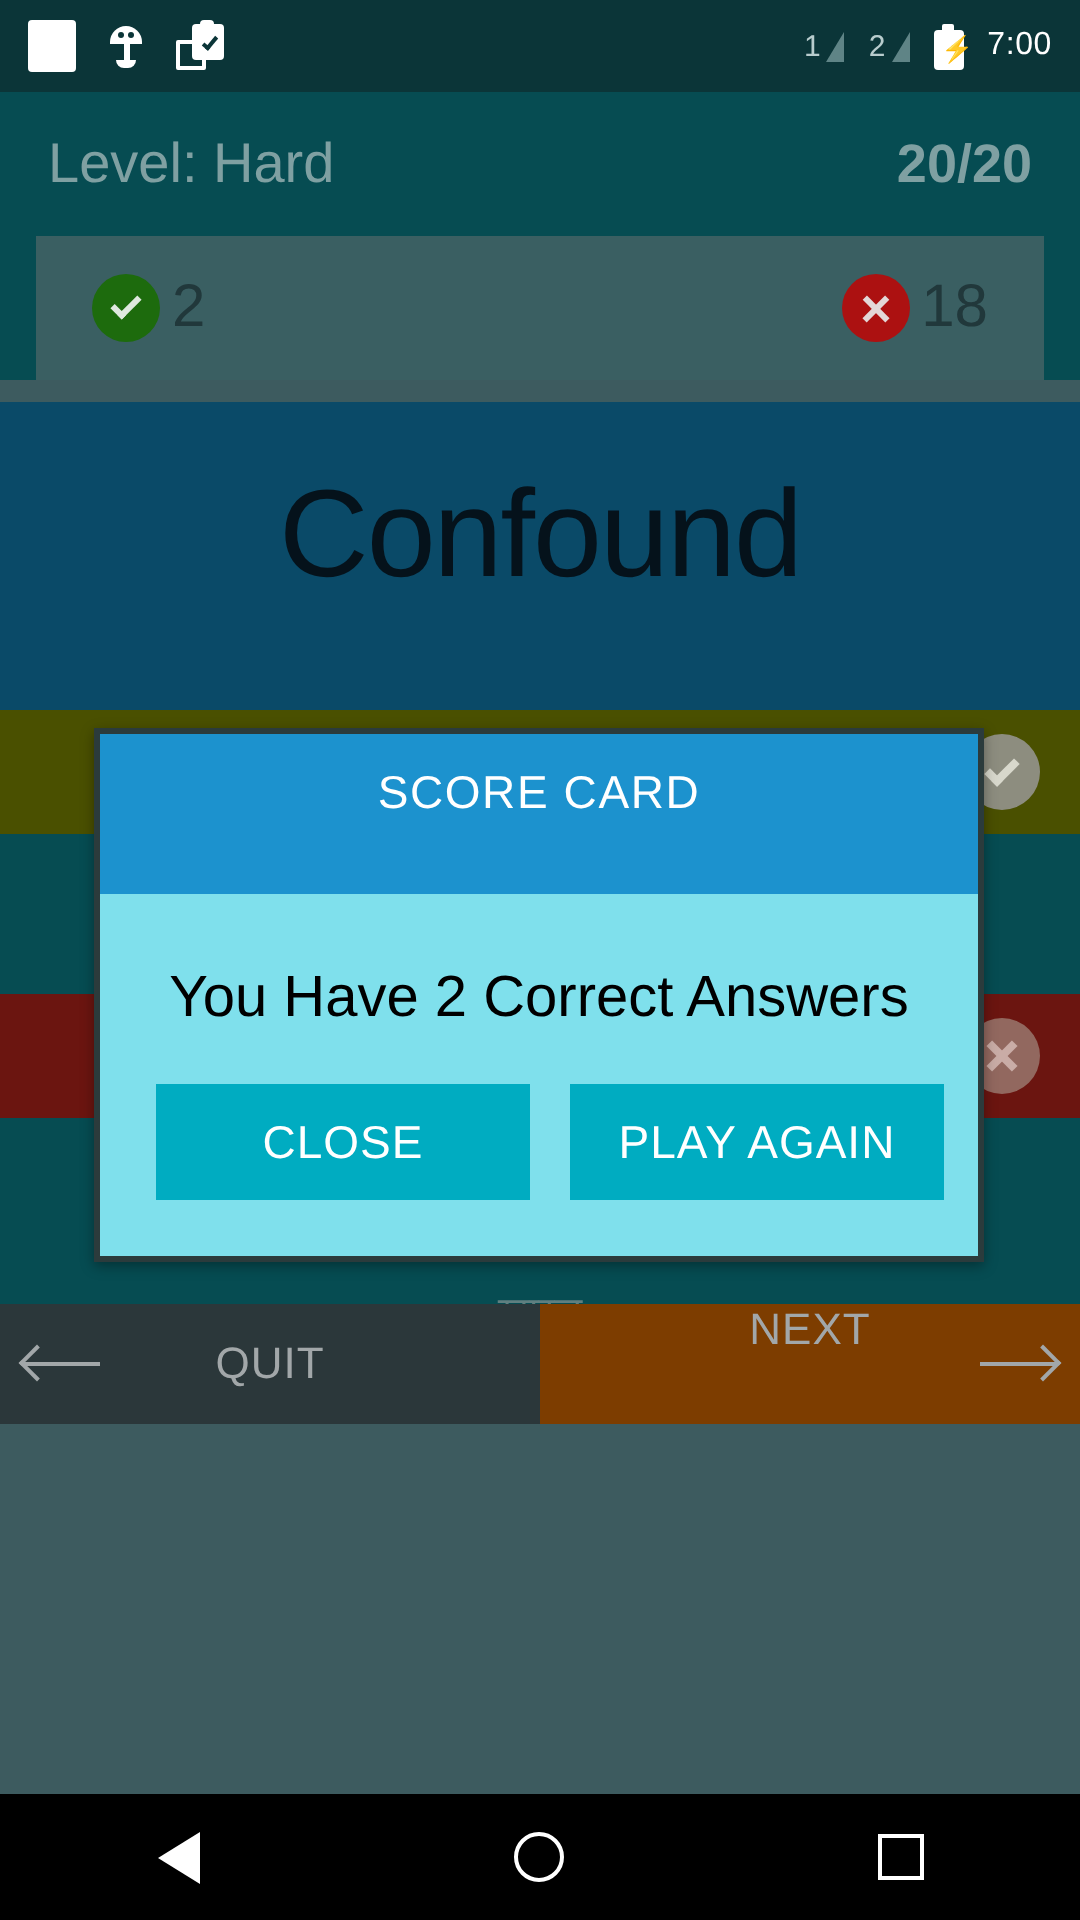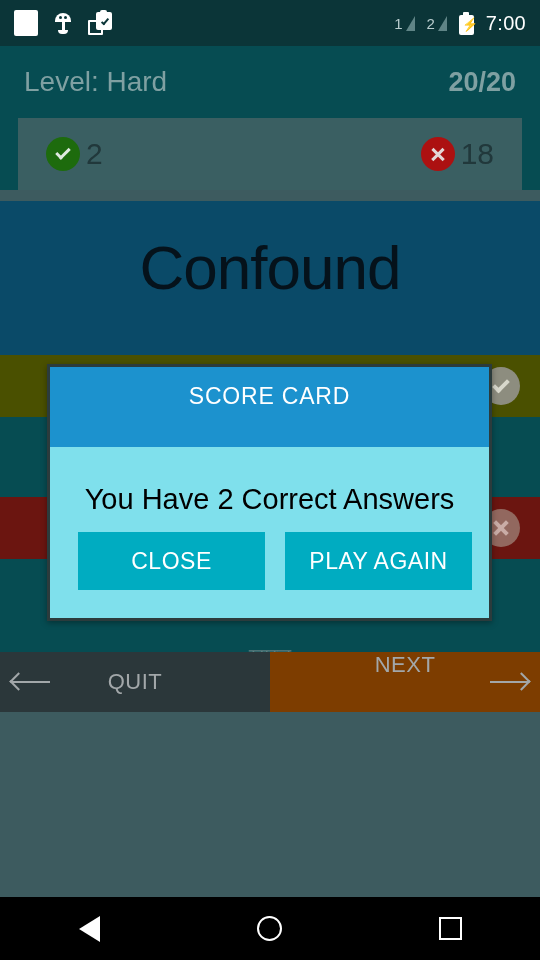--- a/index.html
+++ b/index.html
@@ -69,21 +69,21 @@
     background:#fff; border-radius:2px;
   }
   .batt .cap{
     position:absolute; left:4.5px; top:0; width:6px; height:4px;
     background:#fff; border-radius:1px 1px 0 0;
   }
   .batt .bolt{
     position:absolute; left:4px; top:6px; font-size:13px; line-height:14px;
     color:#0b3538; font-weight:bold;
   }
-  .clock{ color:#ffffff; font-size:20px; letter-spacing:.3px; }
+  .clock{ color:#ffffff; font-size:16px; letter-spacing:.3px; }
 
   
   .app{ position:relative; width:540px; height:666px; background:#064c52; }
 
   .hdr{
     height:72px; background:#064c52;
     display:flex; align-items:center; justify-content:space-between;
     padding:0 24px;
   }
   .hdr-title{ color:#7fa0a2; font-size:28px; }
@@ -192,21 +192,21 @@
   .dlg-head{
     background:#1c92ce; height:80px;
     display:flex; align-items:center; justify-content:center;
     padding-bottom:22px;
     text-align:right;
   }
   .dlg-title{ color:#ffffff; font-size:23px; letter-spacing:.8px; }
   .dlg-body{ padding:6px 16px 0; }
   .dlg-msg{
     color:#000; font-size:29px; text-align:center;
-    padding:30px 0 16px;
+    padding:30px 0 26px;
   }
   .dlg-btns{ display:flex; gap:9px; padding:0 1px 28px; }
   .dlg-btn{
     flex:1; height:58px; background:#00acc1;
     display:flex; align-items:center; justify-content:center;
     color:#ffffff; font-size:23px; letter-spacing:.5px; cursor:pointer;margin-left:11px;
   }
 
   
   .navpad{ height:185px; background:#3d5b5f; }

